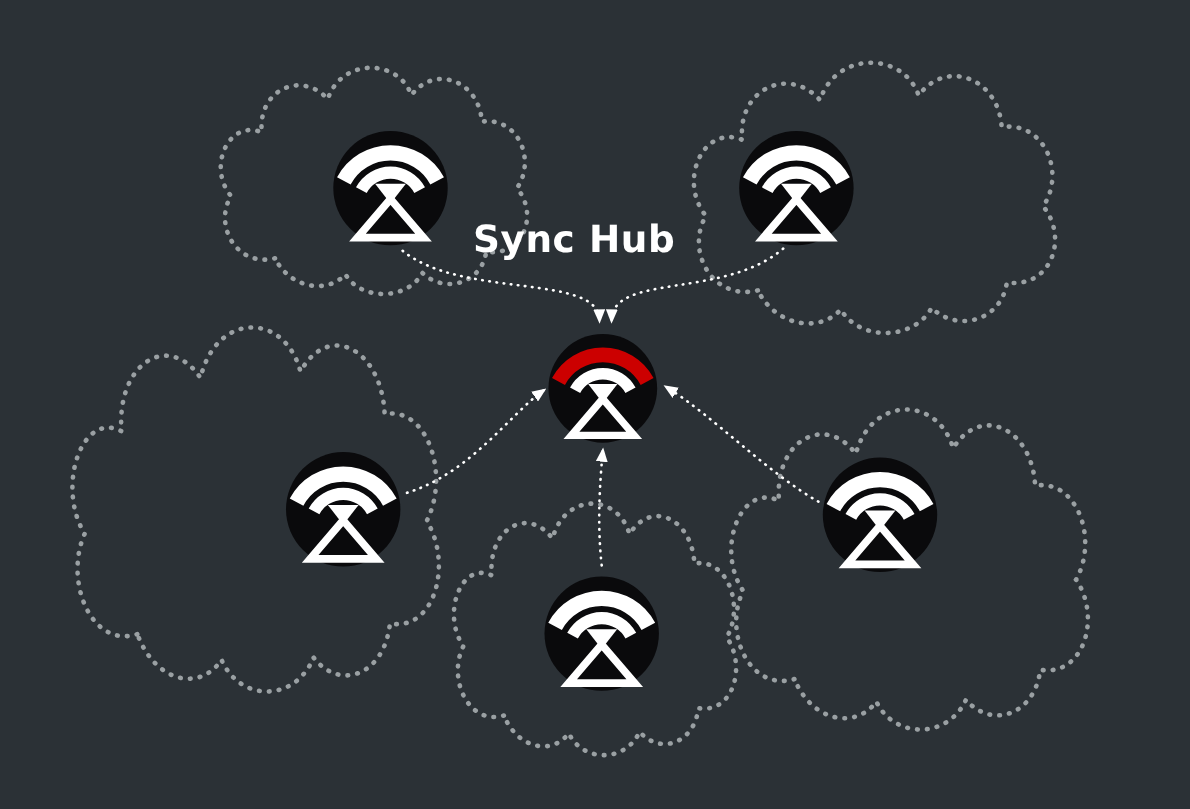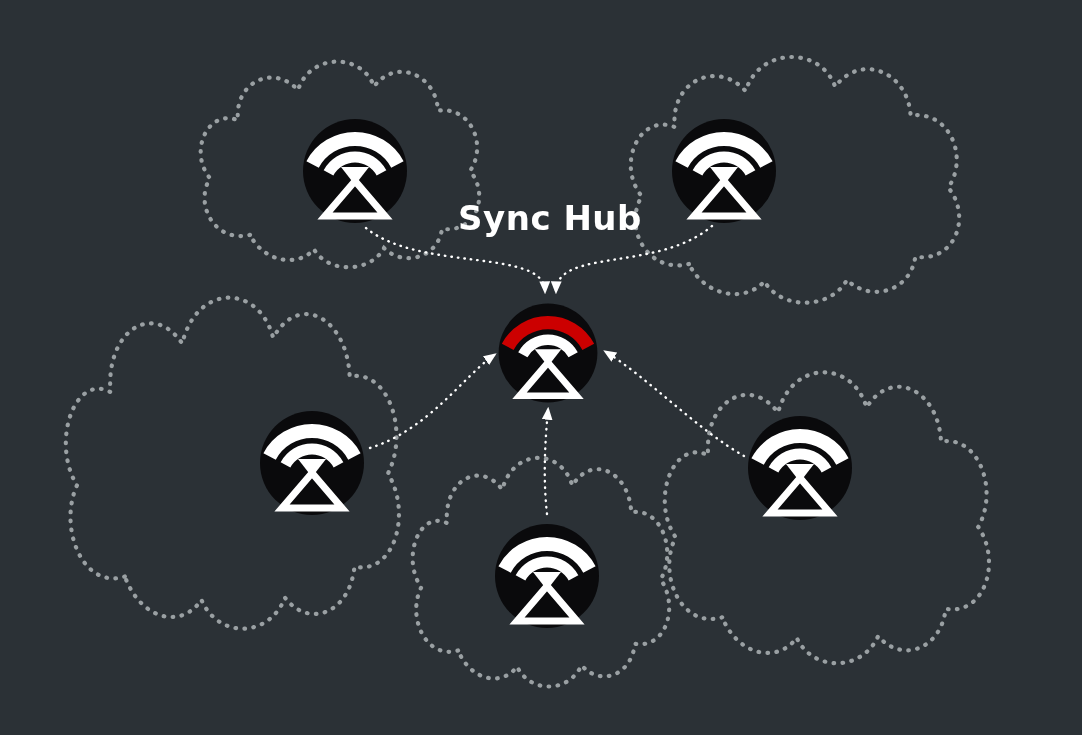--- a/index.html
+++ b/index.html
@@ -34,21 +34,20 @@
     stroke: #ffffff;
     stroke-width: 2.4;
     stroke-linecap: round;
     stroke-dasharray: 0.5 6;
   }
   .hub-label {
     position: absolute;
     left: 430px;
     top: 198px;
     width: 240px;
-    text-align: center;
     color: #ffffff;
     font-size: 34px;
     font-weight: 800;
     letter-spacing: 0.5px;
   }
 </style>
 </head>
 <body>
 
 <div class="stage">

